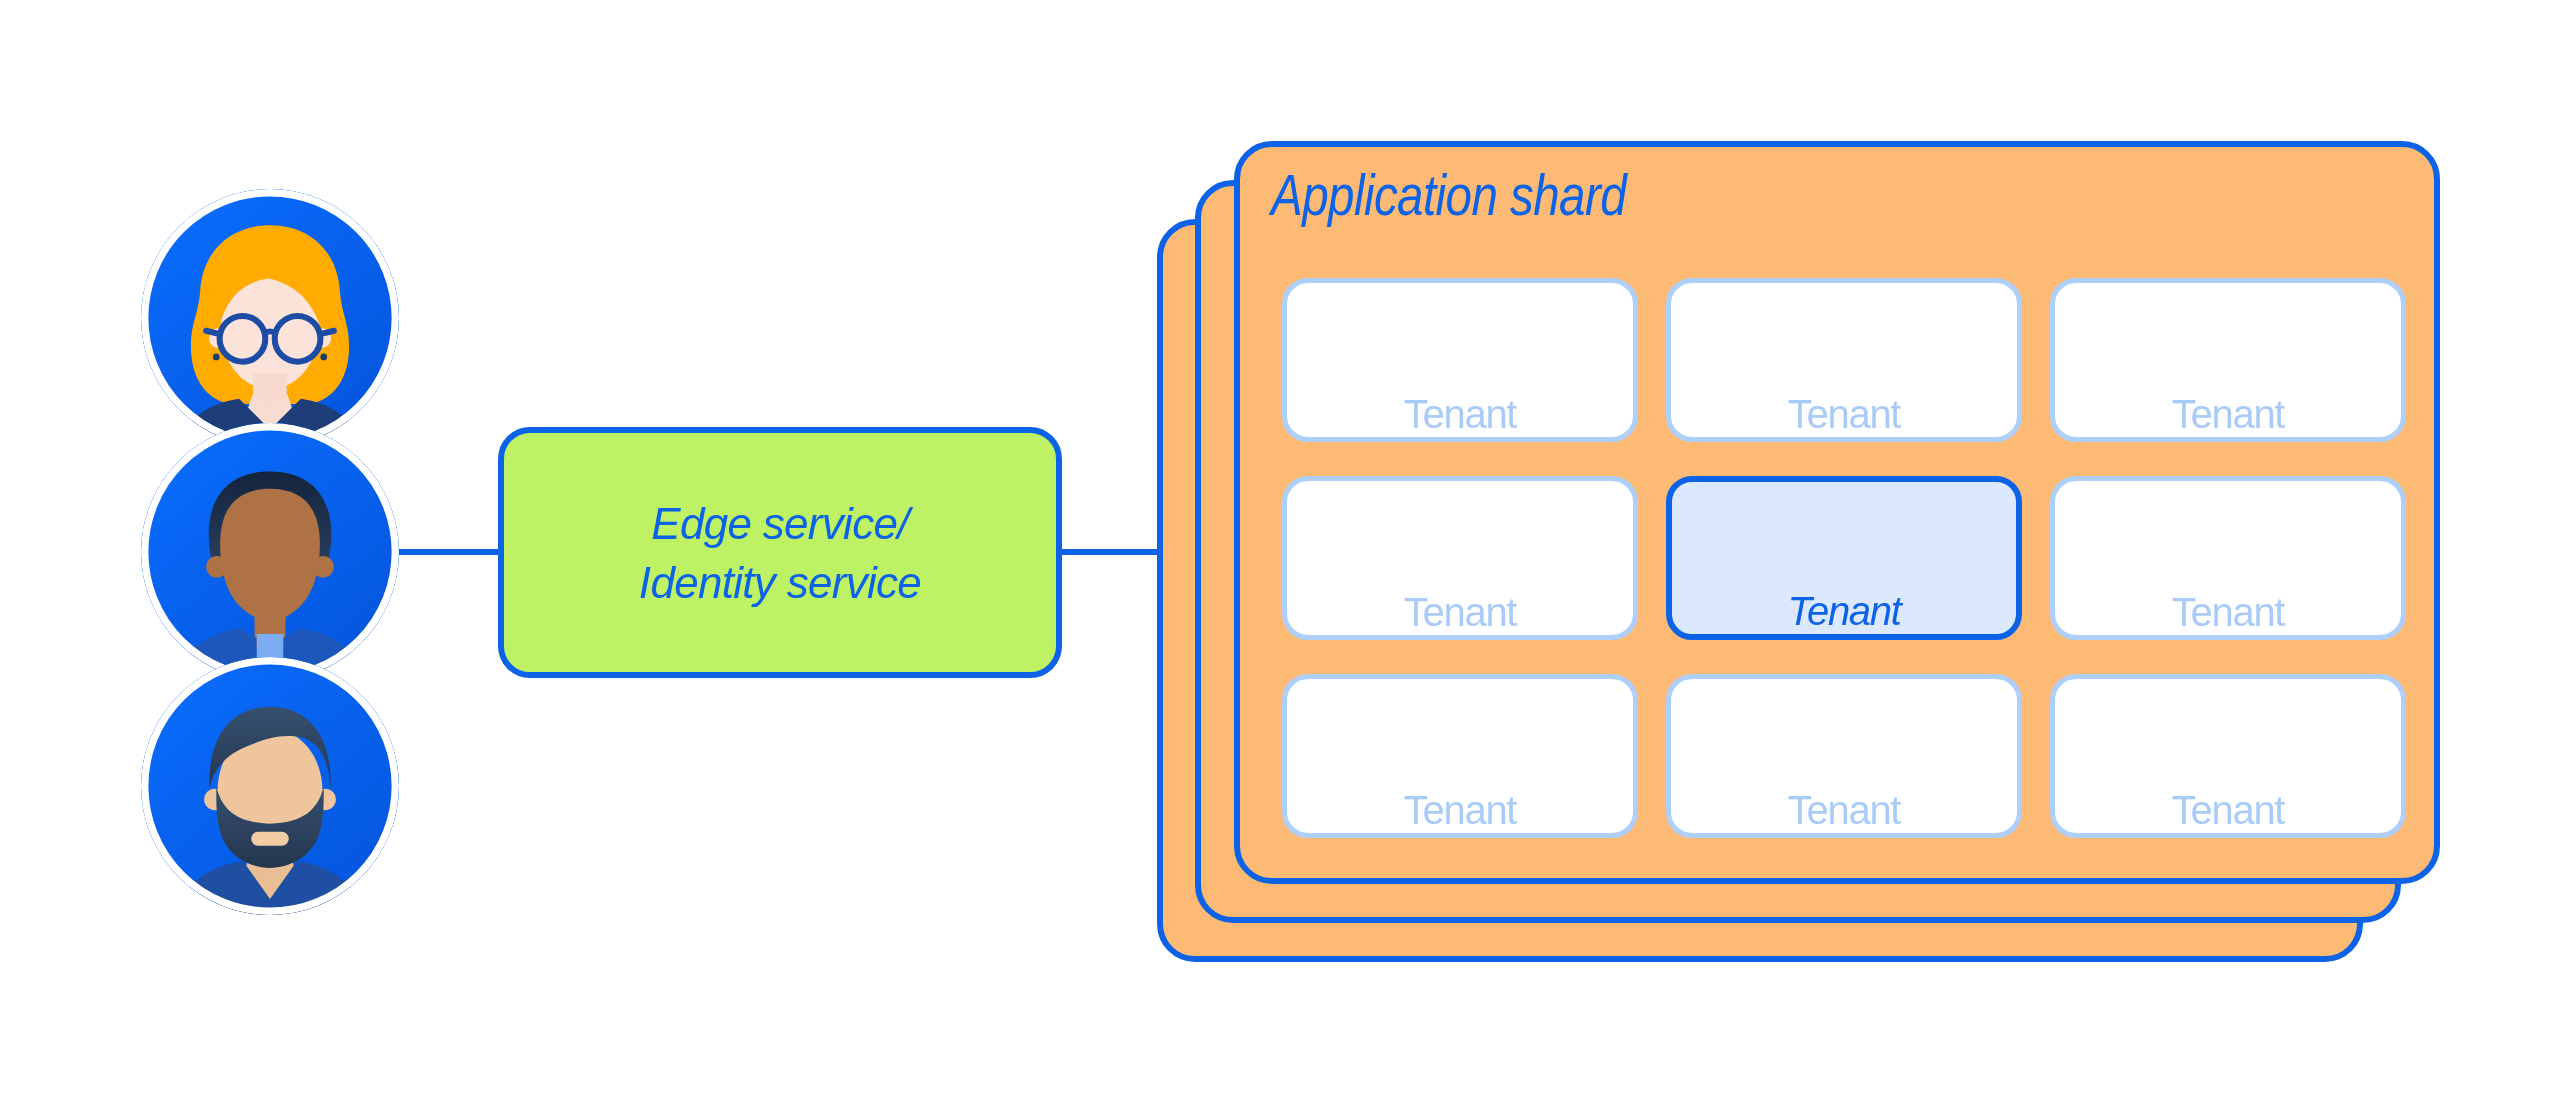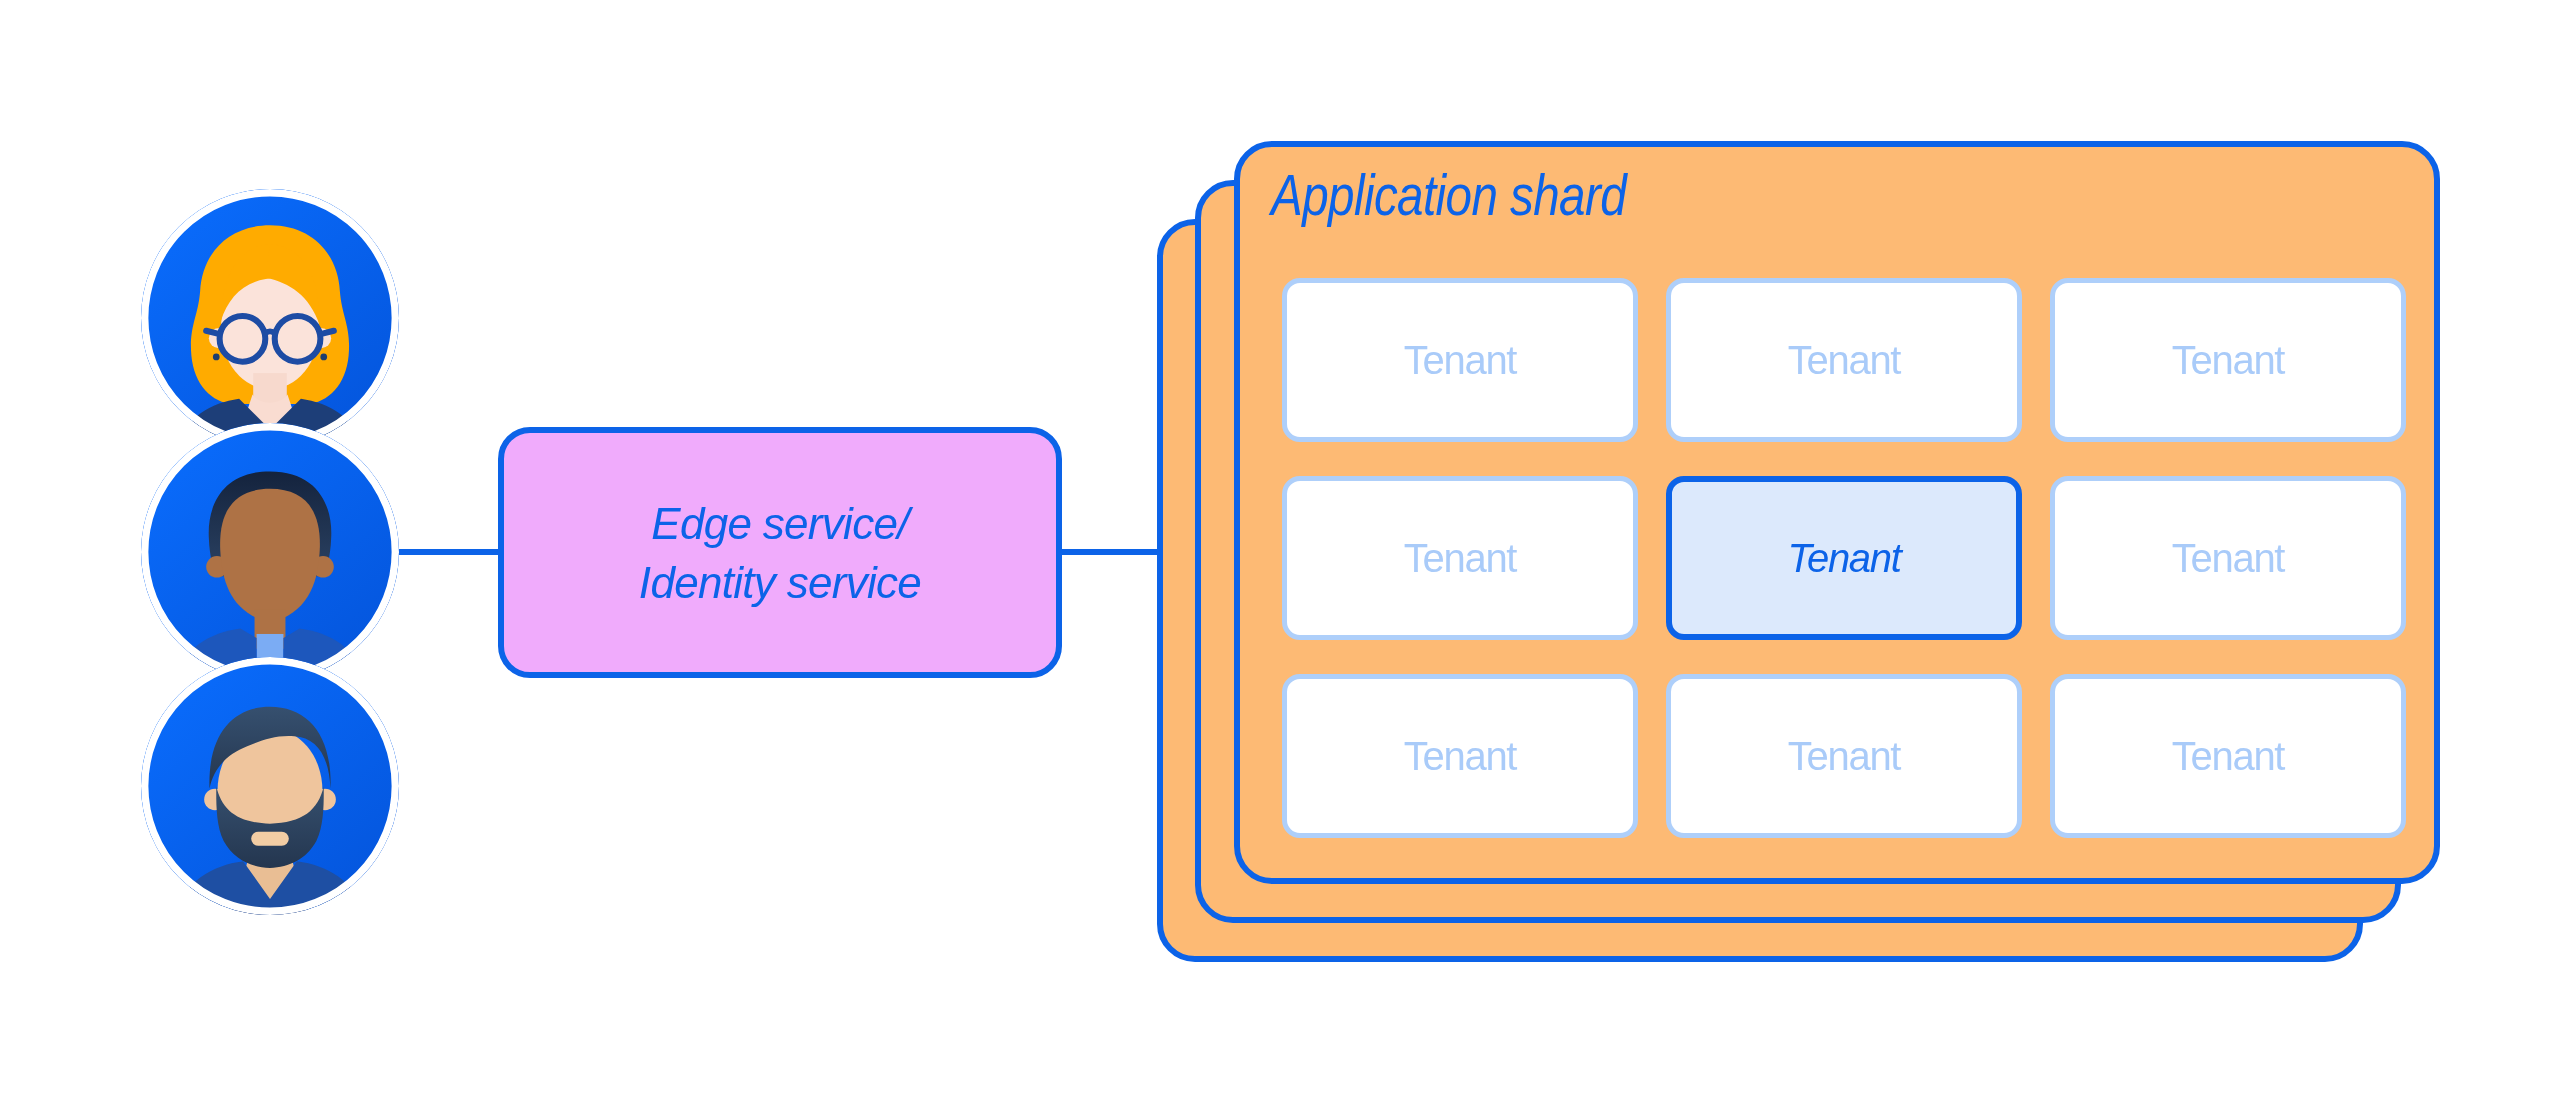--- a/index.html
+++ b/index.html
@@ -23,41 +23,41 @@
   .avatar-2{left:141px;top:423px;z-index:2;}
   .avatar-3{left:141px;top:657px;z-index:3;}
 
   
   .connector{position:absolute;height:6px;background:var(--accent);z-index:0;}
   .connector-1{left:397px;top:549px;width:102px;}
   .connector-2{left:1059px;top:549px;width:101px;}
 
   
   .edge-box{position:absolute;left:498px;top:427px;width:564px;height:251px;
-    background:#f0abfc;border:6px solid var(--accent);border-radius:32px;
+    background:#bef264;border:6px solid var(--accent);border-radius:32px;
     display:flex;flex-direction:column;align-items:center;justify-content:center;z-index:1;}
   .edge-box .line{font-size:44px;line-height:59px;font-style:italic;color:var(--accent);
     letter-spacing:-0.7px;white-space:nowrap;}
 
   
   .shard-panel{position:absolute;width:1206px;height:743px;background:#fdba74;
     border:6px solid var(--accent);border-radius:38px;}
   .panel-back{left:1157px;top:219px;z-index:1;}
   .panel-middle{left:1195px;top:180px;z-index:2;}
   .panel-front{left:1234px;top:141px;z-index:3;}
 
   .shard-title{position:absolute;left:31px;top:10.7px;font-size:58px;line-height:74px;
     font-style:italic;color:var(--accent);white-space:nowrap;
     transform:scaleX(0.82);transform-origin:0 50%;letter-spacing:-0.7px;}
 
   .tenant-grid{position:absolute;left:42px;top:131px;width:1123px;height:561px;
     display:grid;grid-template-columns:repeat(3,356px);grid-template-rows:repeat(3,164px);
     column-gap:28px;row-gap:34px;}
-  .tenant-box{background:#fff;border:5.4px solid var(--light-border);border-radius:18px;
-    display:flex;align-items:center;justify-content:center;}
+  .tenant-box{background:#fff;border:5.4px solid var(--light-border);border-radius:26px;
+    display:flex;align-items:flex-end;justify-content:center;}
   .tenant-box .tenant-label{font-size:40px;color:var(--light-text);letter-spacing:-1.3px;}
   .tenant-box.highlighted{background:var(--hl-fill);border:6px solid var(--accent);}
   .tenant-box.highlighted .tenant-label{color:var(--accent);font-style:italic;}
 </style>
 </head>
 <body>
 
 <div id="canvas">
 
   <div class="avatar avatar-1">

